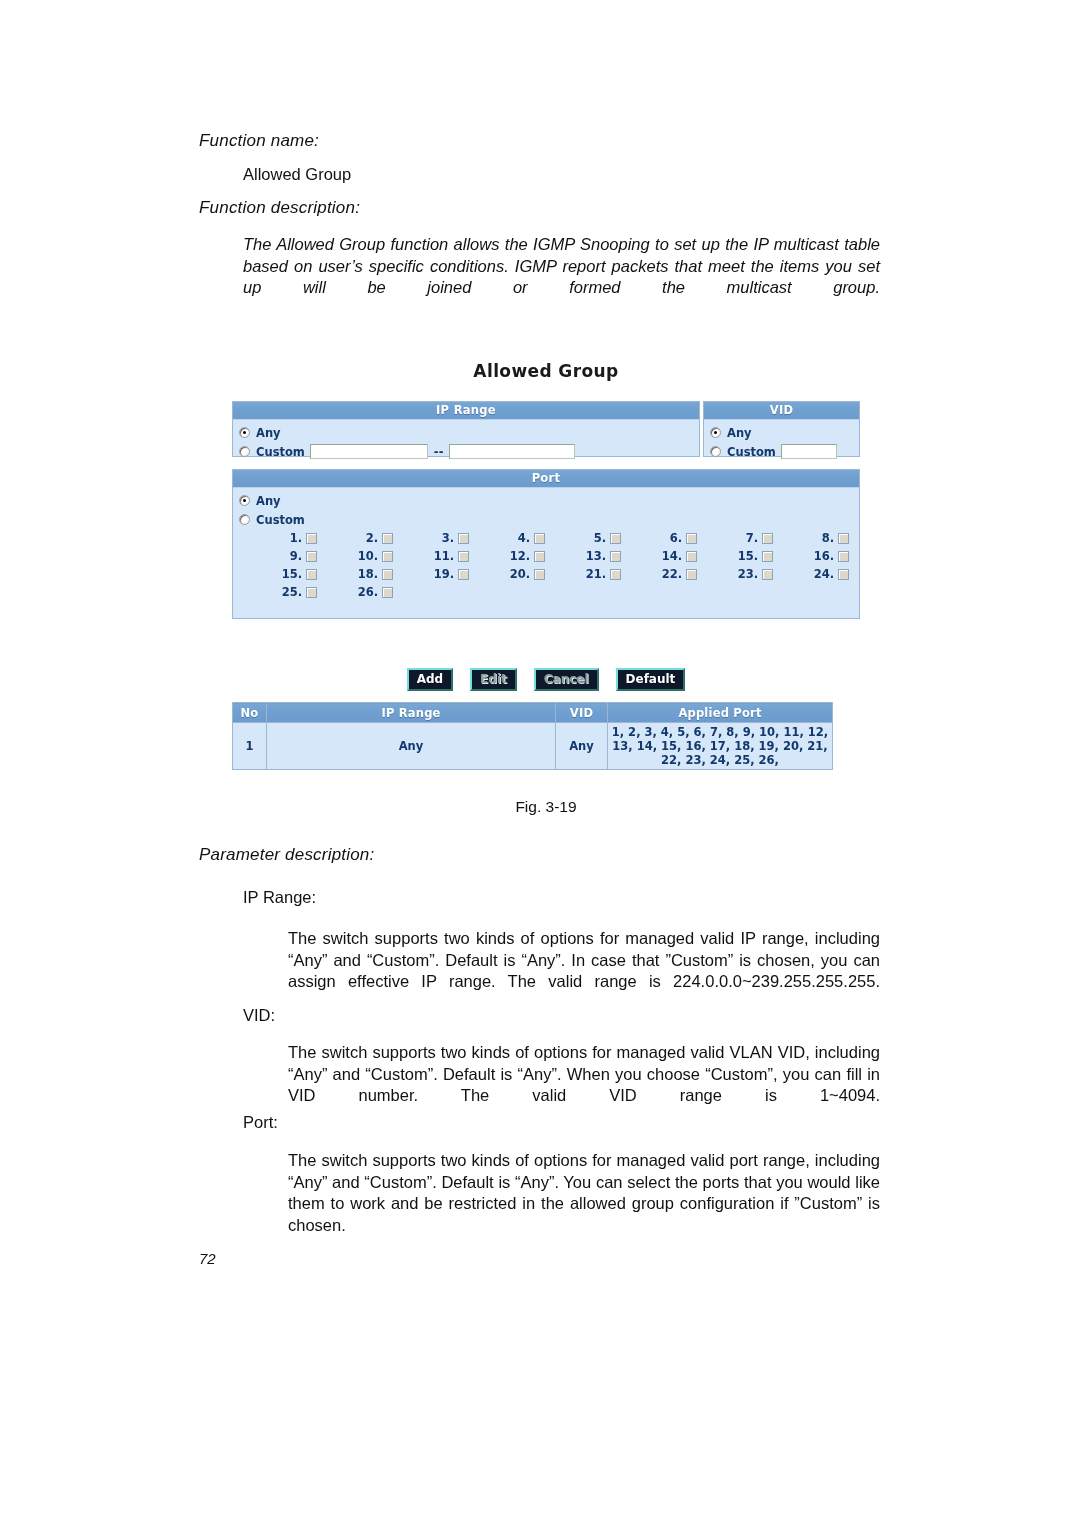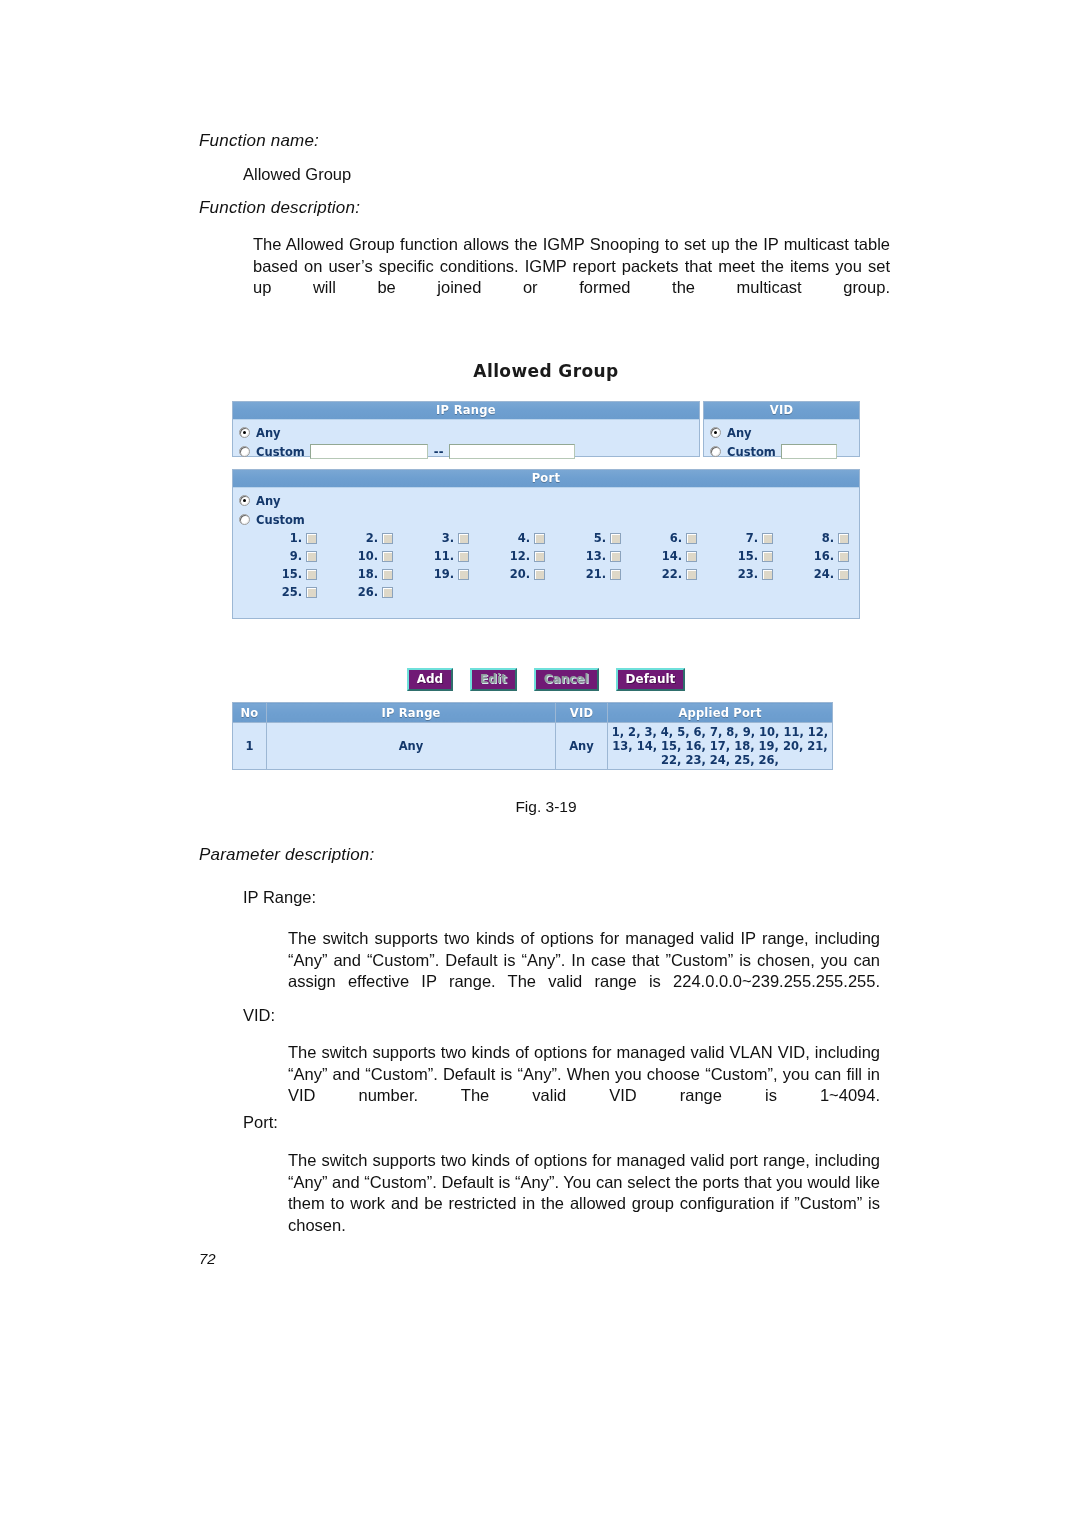--- a/index.html
+++ b/index.html
@@ -196,21 +196,21 @@
   .btn-bar {
     position: absolute;
     left: 0;
     top: 310px;
     width: 628px;
     display: flex;
     justify-content: center;
     gap: 17px;
   }
   .btn {
-    background: #701a75;
+    background: #0f172a;
     border-top: 2px solid #6fe0db;
     border-left: 2px solid #6fe0db;
     border-right: 2px solid #2f6f6c;
     border-bottom: 2px solid #2f6f6c;
     color: #ffffff;
     font-family: "DejaVu Sans", sans-serif;
     font-weight: bold;
     font-size: 12px;
     padding: 2px 8px 3px 8px;
     line-height: 14px;
@@ -263,21 +263,21 @@
 <body>
 
 <div class="page">
 
   <div class="doc-heading" style="left:199px; top:131px;">Function name:</div>
 
   <div class="doc-sub" style="left:243px; top:165px;">Allowed Group</div>
 
   <div class="doc-heading" style="left:199px; top:198px;">Function description:</div>
 
-  <div class="doc-para last-justify" style="left:253px; top:234px; width:637px;">The Allowed Group function allows the IGMP Snooping to set up the IP multicast table based on user’s specific conditions. IGMP report packets that meet the items you set up will be joined or formed the multicast group.</div>
+  <div class="doc-para last-justify" style="left:243px; top:234px; width:637px;font-style:italic;">The Allowed Group function allows the IGMP Snooping to set up the IP multicast table based on user’s specific conditions. IGMP report packets that meet the items you set up will be joined or formed the multicast group.</div>
 
   <div class="ui-shot">
 
     <div class="ui-title">Allowed Group</div>
 
     <div class="panel" style="left:0px; top:43px; width:468px; height:56px;">
       <div class="panel-head">IP Range</div>
       <div class="panel-body">
         <div class="opt-row">
           <span class="radio checked"></span>

